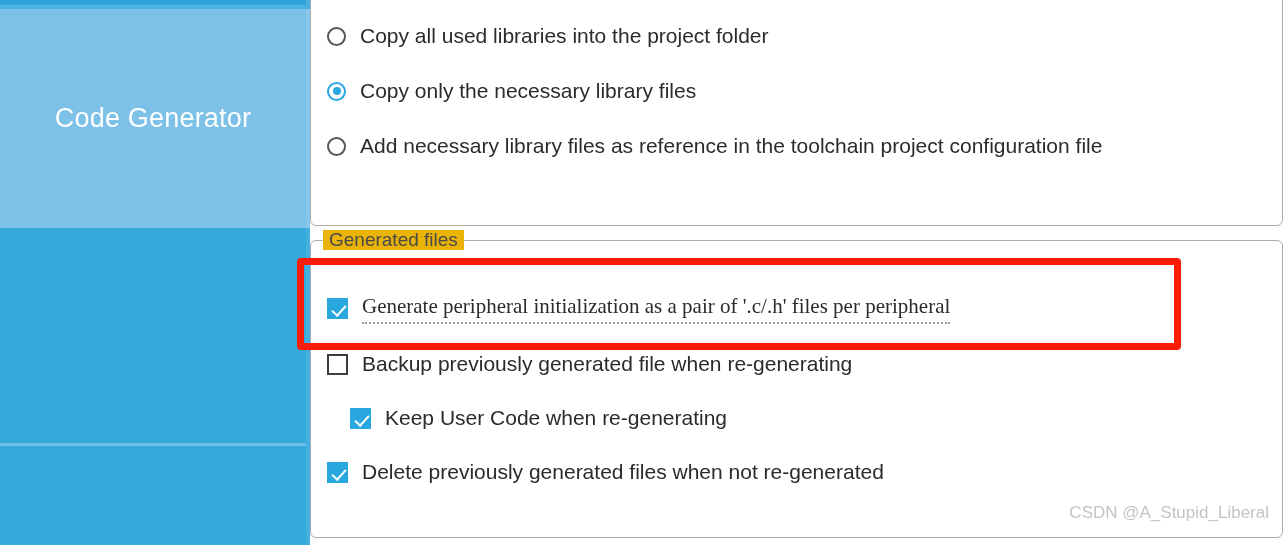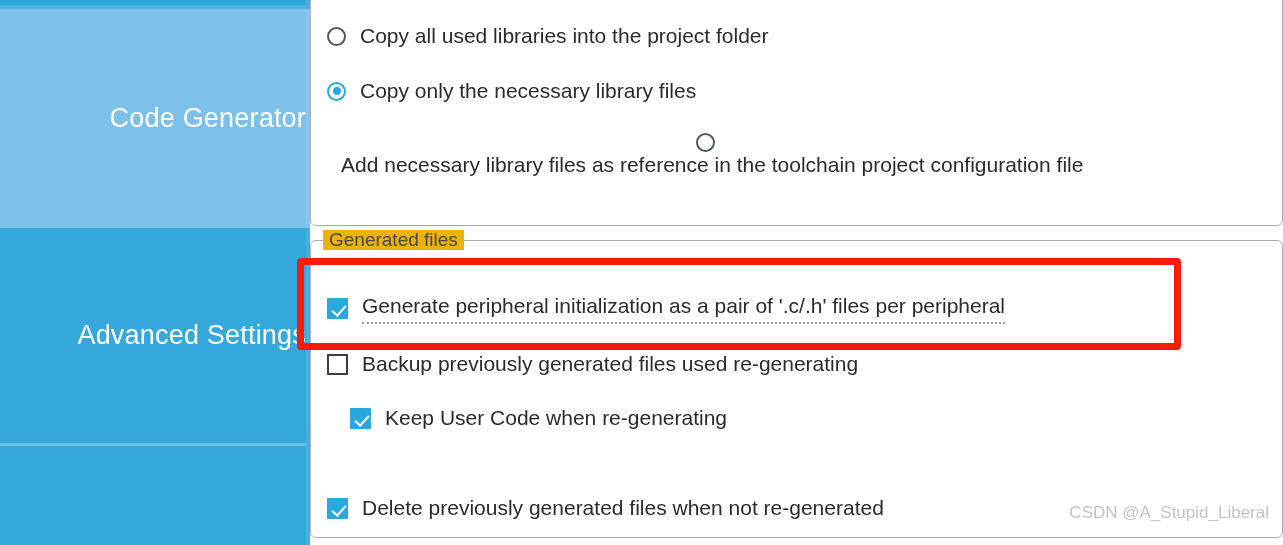--- a/index.html
+++ b/index.html
@@ -43,21 +43,21 @@
     width: 306px;
     height: 4px;
     background: #4bb3e2;
   }
   .side-item {
     position: absolute;
     left: 0;
     width: 306px;
     display: flex;
     align-items: center;
-    justify-content: flex-end;
+    justify-content: center;
     color: #ffffff;
     font-size: 27px;
     letter-spacing: 0.2px;
     white-space: nowrap;
   }
   #side-item-codegen {
     top: 9px;
     height: 219px;
     background: #7dc1e8;
   }
@@ -146,20 +146,21 @@
   }
   .option-label {
     font-size: 21px;
     color: #2b2b2b;
     margin-left: 14px;
     line-height: 26px;
   }
   .option-label.dotted {
     border-bottom: 2px dotted #9a9a9a;
     padding-bottom: 3px;
+    font-family: Liberation Serif, serif;
   }
 
   
   .radio {
     width: 19px;
     height: 19px;
     border-radius: 50%;
     border: 2px solid #53565a;
     box-sizing: border-box;
     background: #ffffff;
@@ -232,23 +233,20 @@
 <div id="screen">
 
   <div id="sidebar">
     <div class="side-topbar"></div>
     <div class="side-topbar2"></div>
 
     <div class="side-item" id="side-item-codegen">
       <span>Code Generator</span>
     </div>
 
-    <div class="side-item" id="side-item-advanced">
-      <span>Advanced Settings</span>
-    </div>
 
     <div class="side-sep" id="side-sep-1"></div>
 
     <div class="side-item" id="side-item-blank">
       <span></span>
     </div>
   </div>
   <div id="side-edge"></div>
   <div id="side-edge-light"></div>
 
@@ -259,45 +257,45 @@
       <div class="option-row" style="left:16px; top:38px;">
         <span class="radio"></span>
         <span class="option-label">Copy all used libraries into the project folder</span>
       </div>
 
       <div class="option-row" style="left:16px; top:93px;">
         <span class="radio checked"></span>
         <span class="option-label">Copy only the necessary library files</span>
       </div>
 
-      <div class="option-row" style="left:16px; top:148px;flex-direction:column;">
+      <div class="option-row" style="left:16px; top:148px;">
         <span class="radio"></span>
         <span class="option-label">Add necessary library files as reference in the toolchain project configuration file</span>
       </div>
     </div>
 
     <div class="groupbox" id="groupbox-generated">
       <div class="group-title" id="group-title-generated">Generated files</div>
 
       <div class="option-row" style="left:16px; top:52px;">
         <span class="checkbox checked"></span>
         <span class="option-label dotted">Generate peripheral initialization as a pair of '.c/.h' files per peripheral</span>
       </div>
 
       <div class="option-row" style="left:16px; top:110px;">
         <span class="checkbox"></span>
-        <span class="option-label">Backup previously generated files used re-generating</span>
+        <span class="option-label">Backup previously generated file when re-generating</span>
       </div>
 
       <div class="option-row" style="left:16px; top:164px;margin-left:23px;">
         <span class="checkbox checked"></span>
         <span class="option-label">Keep User Code when re-generating</span>
       </div>
 
-      <div class="option-row" style="left:16px; top:218px;margin-top:36px;">
+      <div class="option-row" style="left:16px; top:218px;">
         <span class="checkbox checked"></span>
         <span class="option-label">Delete previously generated files when not re-generated</span>
       </div>
     </div>
 
     <div id="watermark">CSDN @A_Stupid_Liberal</div>
   </div>
 
   <div id="red-highlight"></div>
 

